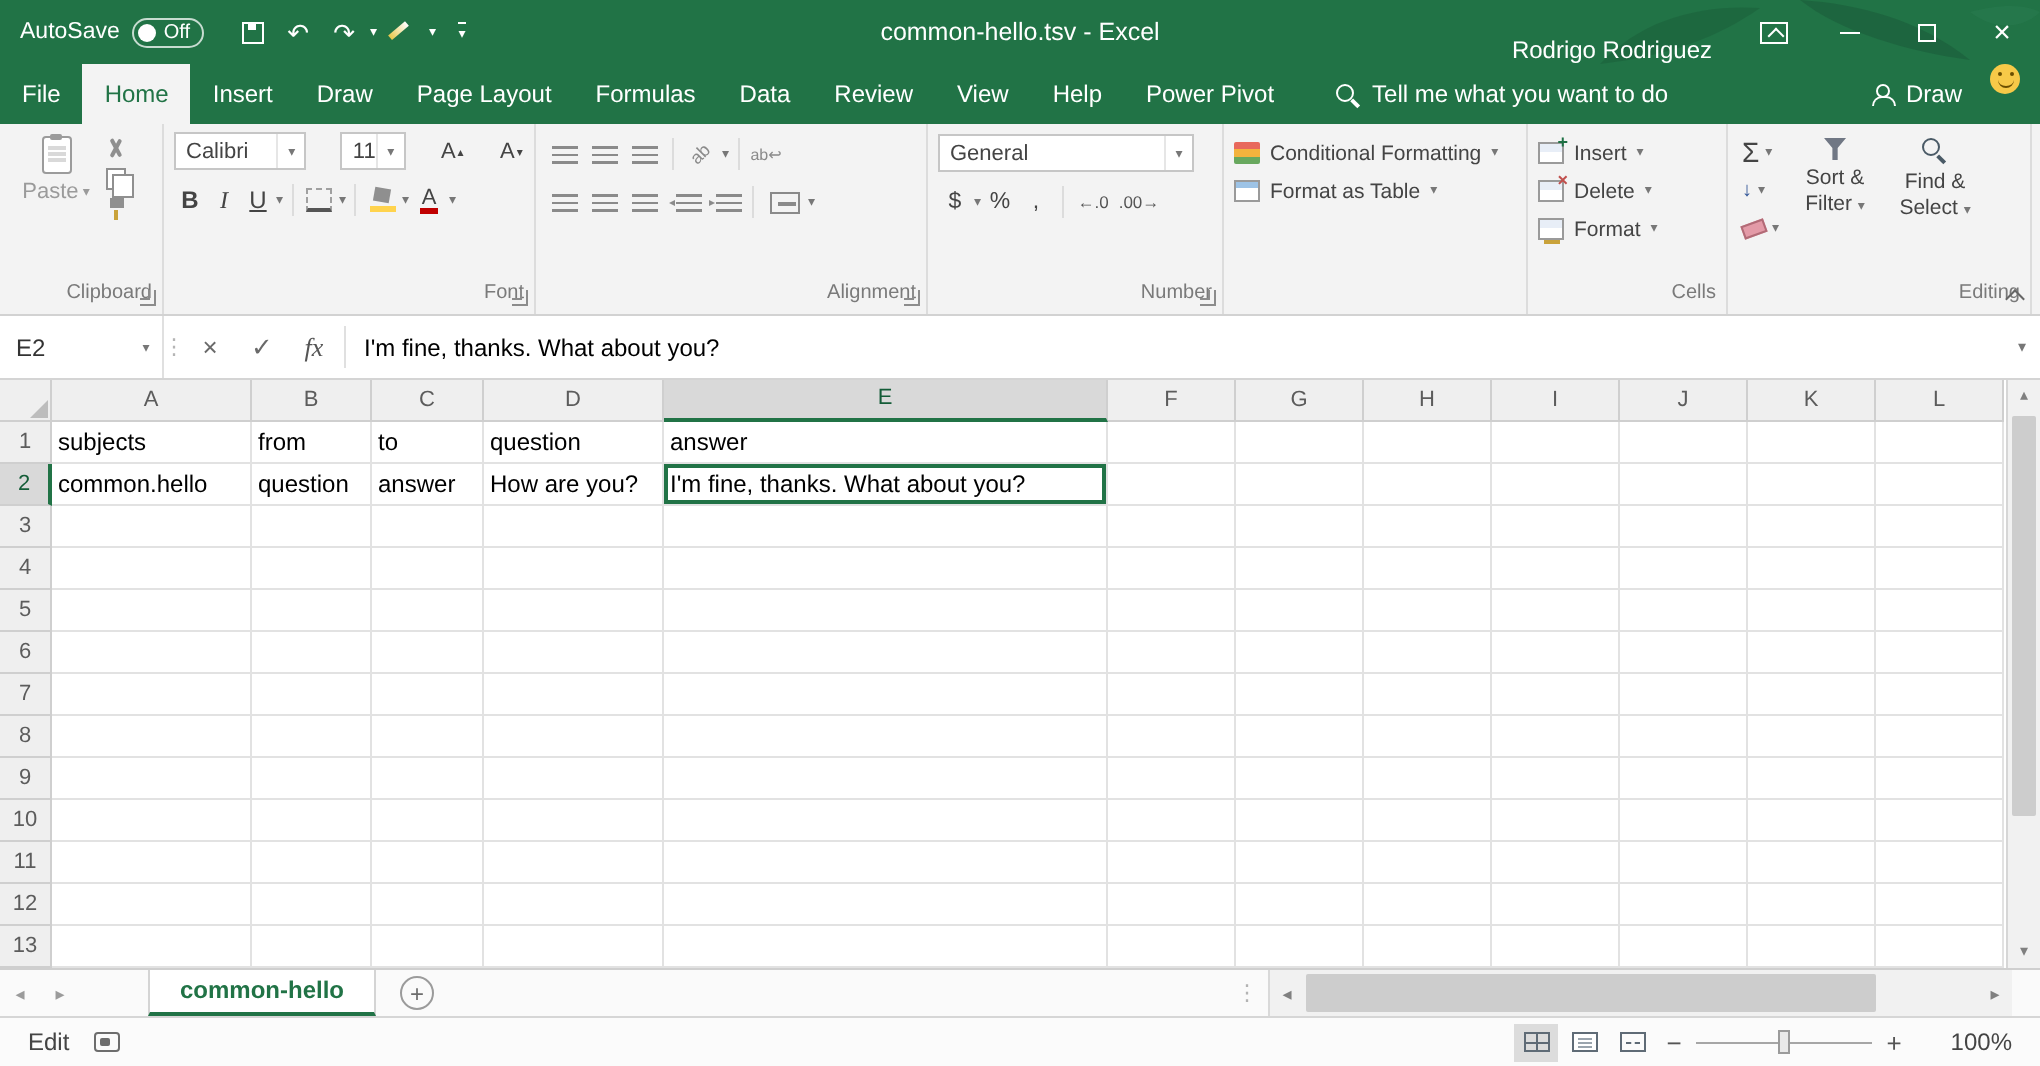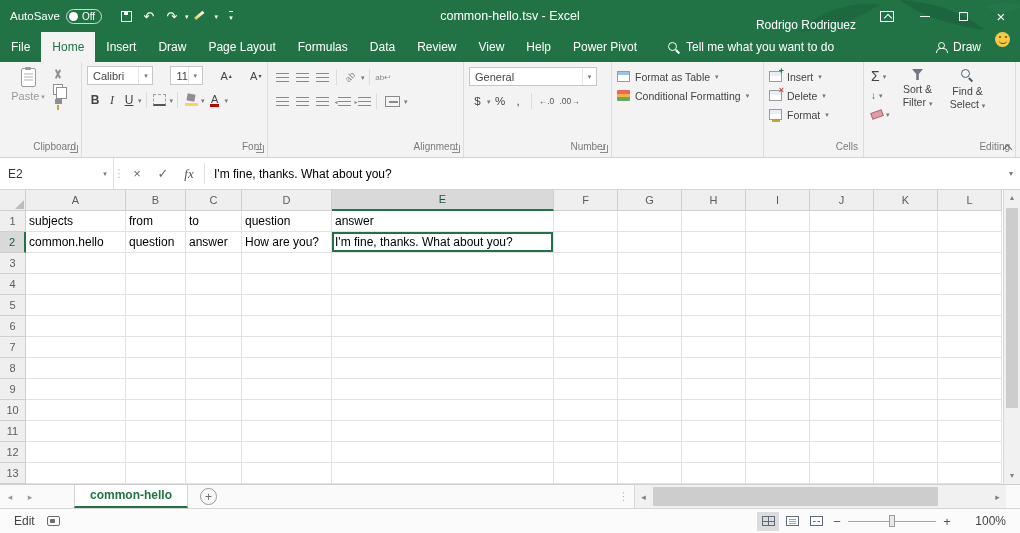--- a/index.html
+++ b/index.html
@@ -115,21 +115,21 @@
 .fill-arrow{font-size:10px;color:#2f5496}
 .eraser{width:12px;height:7px;background:#e39aa7;border:1px solid #b26b77;transform:rotate(-20deg);display:inline-block}
 .funnel{width:11px;height:11px;background:#707784;clip-path:polygon(0 0,100% 0,62% 45%,62% 100%,38% 100%,38% 45%);display:inline-block}
 .mag.big{width:13px;height:13px;color:#4a5a66}
 .bigv{width:48px;display:flex;flex-direction:column;align-items:center;gap:3px;padding-top:3px;font-size:10.5px;color:#444;text-align:center;line-height:1.2}
 .collapse{position:absolute;right:8px;bottom:5px;width:9px;height:9px}
 .collapse::before{content:"";position:absolute;left:1px;top:3px;width:6px;height:6px;border-left:1.5px solid #666;border-top:1.5px solid #666;transform:rotate(45deg)}
 
 
 .formulabar{height:32px;flex:0 0 32px;background:#fff;border-bottom:1px solid #d4d4d4;display:flex;align-items:stretch}
-.namebox{width:114px;border-right:1px solid #e0e0e0;display:flex;align-items:center;font-size:12px;color:#333;padding-left:8px}
+.namebox{width:82px;border-right:1px solid #e0e0e0;display:flex;align-items:center;font-size:12px;color:#333;padding-left:8px}
 .nb-arrow{margin-left:auto;font-size:7px;color:#777;width:16px;text-align:center}
 .fb-dots{width:10px;display:flex;align-items:center;justify-content:center;color:#b5b5b5;font-size:11px}
 .fb-btn{width:26px;display:flex;align-items:center;justify-content:center;font-size:13px;color:#6a6a6a}
 .fb-btn.fx{font-family:"Liberation Serif",serif;font-style:italic;color:#555}
 .fb-sep{width:1px;background:#e0e0e0;margin:5px 2px}
 .fb-content{flex:1;display:flex;align-items:center;padding-left:7px;font-size:12px;color:#000;white-space:nowrap;overflow:hidden}
 .fb-expand{width:18px;display:flex;align-items:center;justify-content:center;color:#777;font-size:8px}
 
 
 .gridwrap{flex:1;position:relative;overflow:hidden;background:#fff}
@@ -395,27 +395,27 @@
             </span>
         </div>
       </div>
       <div class="rg-label">Number</div>
       <span class="launcher"></span>
     </div>
 
     <div class="rgroup" style="width:152px">
       <div class="rg-body col" style="padding-top:1px">
         <div class="stylerow">
+          <span class="cf-icn"></span>
+          <span>Conditional Formatting</span>
+          <span class="cdn">▾</span>
+        </div>
+        <div class="stylerow">
           <span class="tbl-icn"></span>
           <span>Format as Table</span>
-          <span class="cdn">▾</span>
-        </div>
-        <div class="stylerow">
-          <span class="cf-icn"></span>
-          <span>Conditional Formatting</span>
           <span class="cdn">▾</span>
         </div>
       </div>
     </div>
 
     <div class="rgroup" style="width:100px">
       <div class="rg-body col" style="padding-top:1px">
         <div class="stylerow">
           <span class="cells-icn ins"></span>
           <span>Insert</span>

